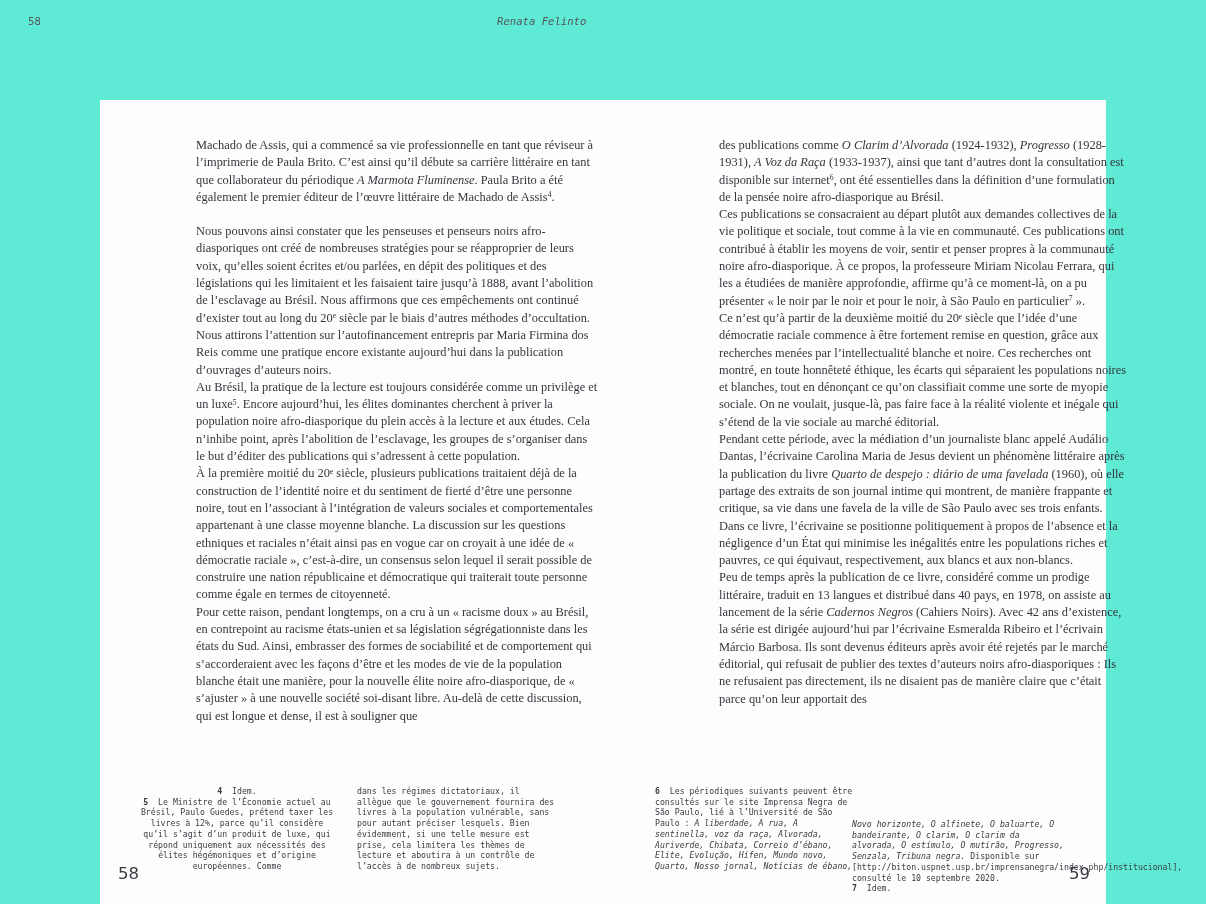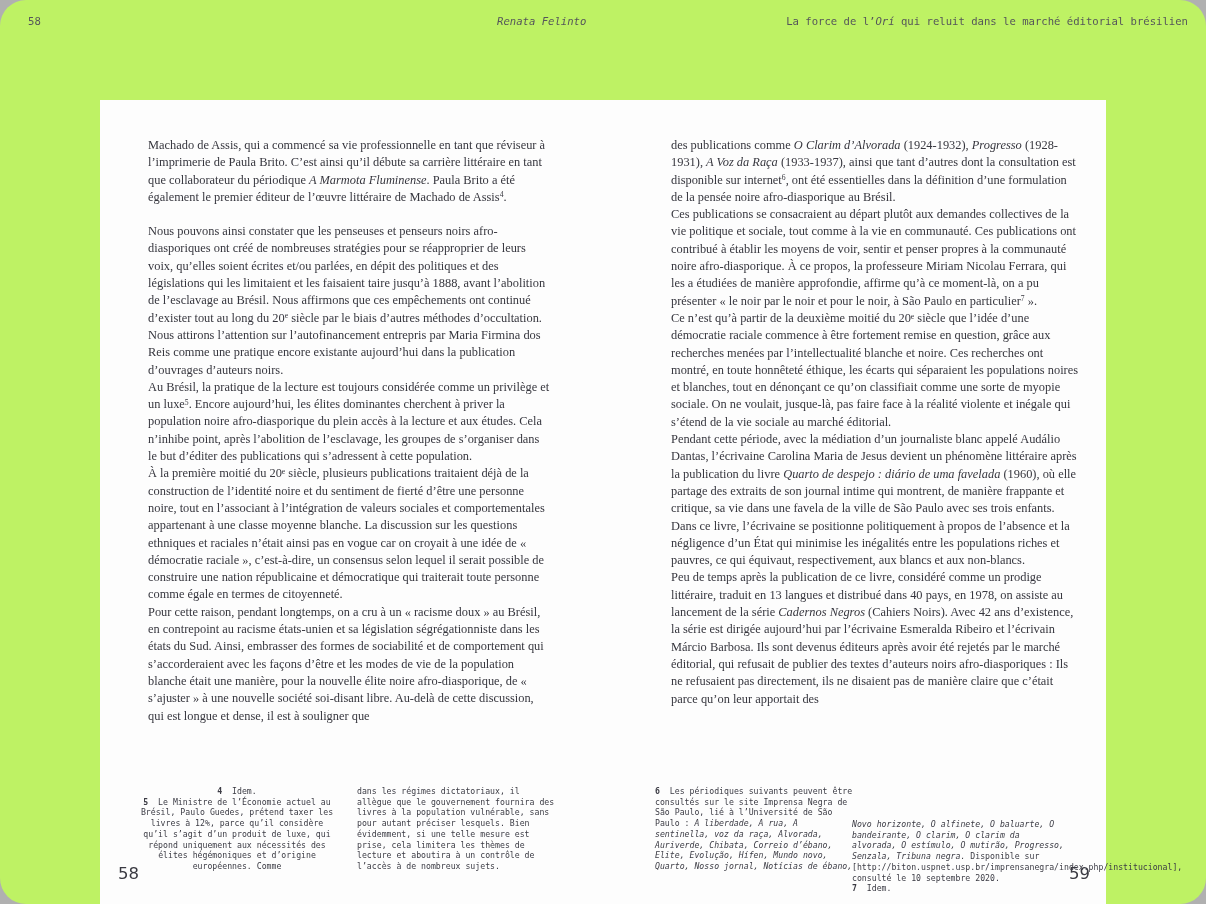--- a/index.html
+++ b/index.html
@@ -1,31 +1,31 @@
 <!DOCTYPE html>
 <html lang="fr"><head>
 <meta charset="utf-8">
 <style>
   html,body{margin:0;padding:0;}
   body{background:#b0b0b0;font-family:"Liberation Serif",serif;}
-  .screen{position:relative;width:1206px;height:904px;background:#bef264;overflow:hidden;border-radius:26px;}
+  .screen{position:relative;width:1206px;height:904px;background:#5eead4;overflow:hidden;}
 
   
   .hdr{position:absolute;top:15px;font-family:"DejaVu Sans Mono",monospace;
        font-size:10.6px;line-height:13px;color:#55555a;white-space:nowrap;}
   .hdr-folio{left:28px;}
   .hdr-author{left:497px;font-style:italic;}
   .hdr-title{right:18px;}
 
   
   .page{position:absolute;left:100px;top:100px;width:1006px;height:804px;background:#fdfdfd;}
 
   
   .col{position:absolute;top:37px;color:#36363e;font-size:12.4px;line-height:17.3px;
-       text-align:left;hyphens:auto;-webkit-hyphens:auto;}
+       text-align:left;hyphens:auto;margin-left:48px;-webkit-hyphens:auto;}
   .col-left{left:48px;width:402px;}
   .col-right{left:571px;width:410px;}
   .para{margin:0;}
   .para.gap-after{margin-bottom:17px;}
 
   
   .fn{position:absolute;top:686px;font-family:"DejaVu Sans Mono",monospace;
       font-size:8.2px;line-height:10.7px;color:#3b3b44;}
   .fn-l1{left:36px;width:202px;text-align:center;}
   .fn-l2{left:257px;width:202px;}
@@ -43,21 +43,20 @@
   .bd{font-weight:bold;}
   .sup{font-size:0.62em;position:relative;top:-0.45em;line-height:0;}
 </style>
 </head>
 <body>
 
 <div class="screen">
 
   <div class="hdr hdr-folio">58</div>
   <div class="hdr hdr-author">Renata Felinto</div>
-  <div class="hdr hdr-title"><span>La force de l’</span><span class="it">Orí</span><span> qui reluit dans le marché éditorial brésilien</span></div>
 
   <div class="page">
 
     <div class="col col-left">
         <p class="para gap-after"><span>Machado de Assis, qui a commencé sa vie professionnelle en tant que réviseur à l’imprimerie de Paula Brito. C’est ainsi qu’il débute sa carrière littéraire en tant que collaborateur du périodique </span><span class="it">A Marmota Fluminense</span><span>. Paula Brito a été également le premier éditeur de l’œuvre littéraire de Machado de Assis</span><span class="sup">4</span><span>.</span></p>
         <p class="para"><span>Nous pouvons ainsi constater que les penseuses et penseurs noirs afro-diasporiques ont créé de nombreuses stratégies pour se réapproprier de leurs voix, qu’elles soient écrites et/ou parlées, en dépit des politiques et des législations qui les limitaient et les faisaient taire jusqu’à 1888, avant l’abolition de l’esclavage au Brésil. Nous affirmons que ces empêchements ont continué d’exister tout au long du 20</span><span class="sup">e</span><span> siècle par le biais d’autres méthodes d’occultation. Nous attirons l’attention sur l’autofinancement entrepris par Maria Firmina dos Reis comme une pratique encore existante aujourd’hui dans la publication d’ouvrages d’auteurs noirs.</span></p>
         <p class="para"><span>Au Brésil, la pratique de la lecture est toujours considérée comme un privilège et un luxe</span><span class="sup">5</span><span>. Encore aujourd’hui, les élites dominantes cherchent à priver la population noire afro-diasporique du plein accès à la lecture et aux études. Cela n’inhibe point, après l’abolition de l’esclavage, les groupes de s’organiser dans le but d’éditer des publications qui s’adressent à cette population.</span></p>
         <p class="para"><span>À la première moitié du 20</span><span class="sup">e</span><span> siècle, plusieurs publications traitaient déjà de la construction de l’identité noire et du sentiment de fierté d’être une personne noire, tout en l’associant à l’intégration de valeurs sociales et comportementales appartenant à une classe moyenne blanche. La discussion sur les questions ethniques et raciales n’était ainsi pas en vogue car on croyait à une idée de « démocratie raciale », c’est-à-dire, un consensus selon lequel il serait possible de construire une nation républicaine et démocratique qui traiterait toute personne comme égale en termes de citoyenneté.</span></p>
         <p class="para"><span>Pour cette raison, pendant longtemps, on a cru à un « racisme doux » au Brésil, en contrepoint au racisme états-unien et sa législation ségrégationniste dans les états du Sud. Ainsi, embrasser des formes de sociabilité et de comportement qui s’accorderaient avec les façons d’être et les modes de vie de la population blanche était une manière, pour la nouvelle élite noire afro-diasporique, de « s’ajuster » à une nouvelle société soi-disant libre. Au-delà de cette discussion, qui est longue et dense, il est à souligner que</span></p>
       </div>

